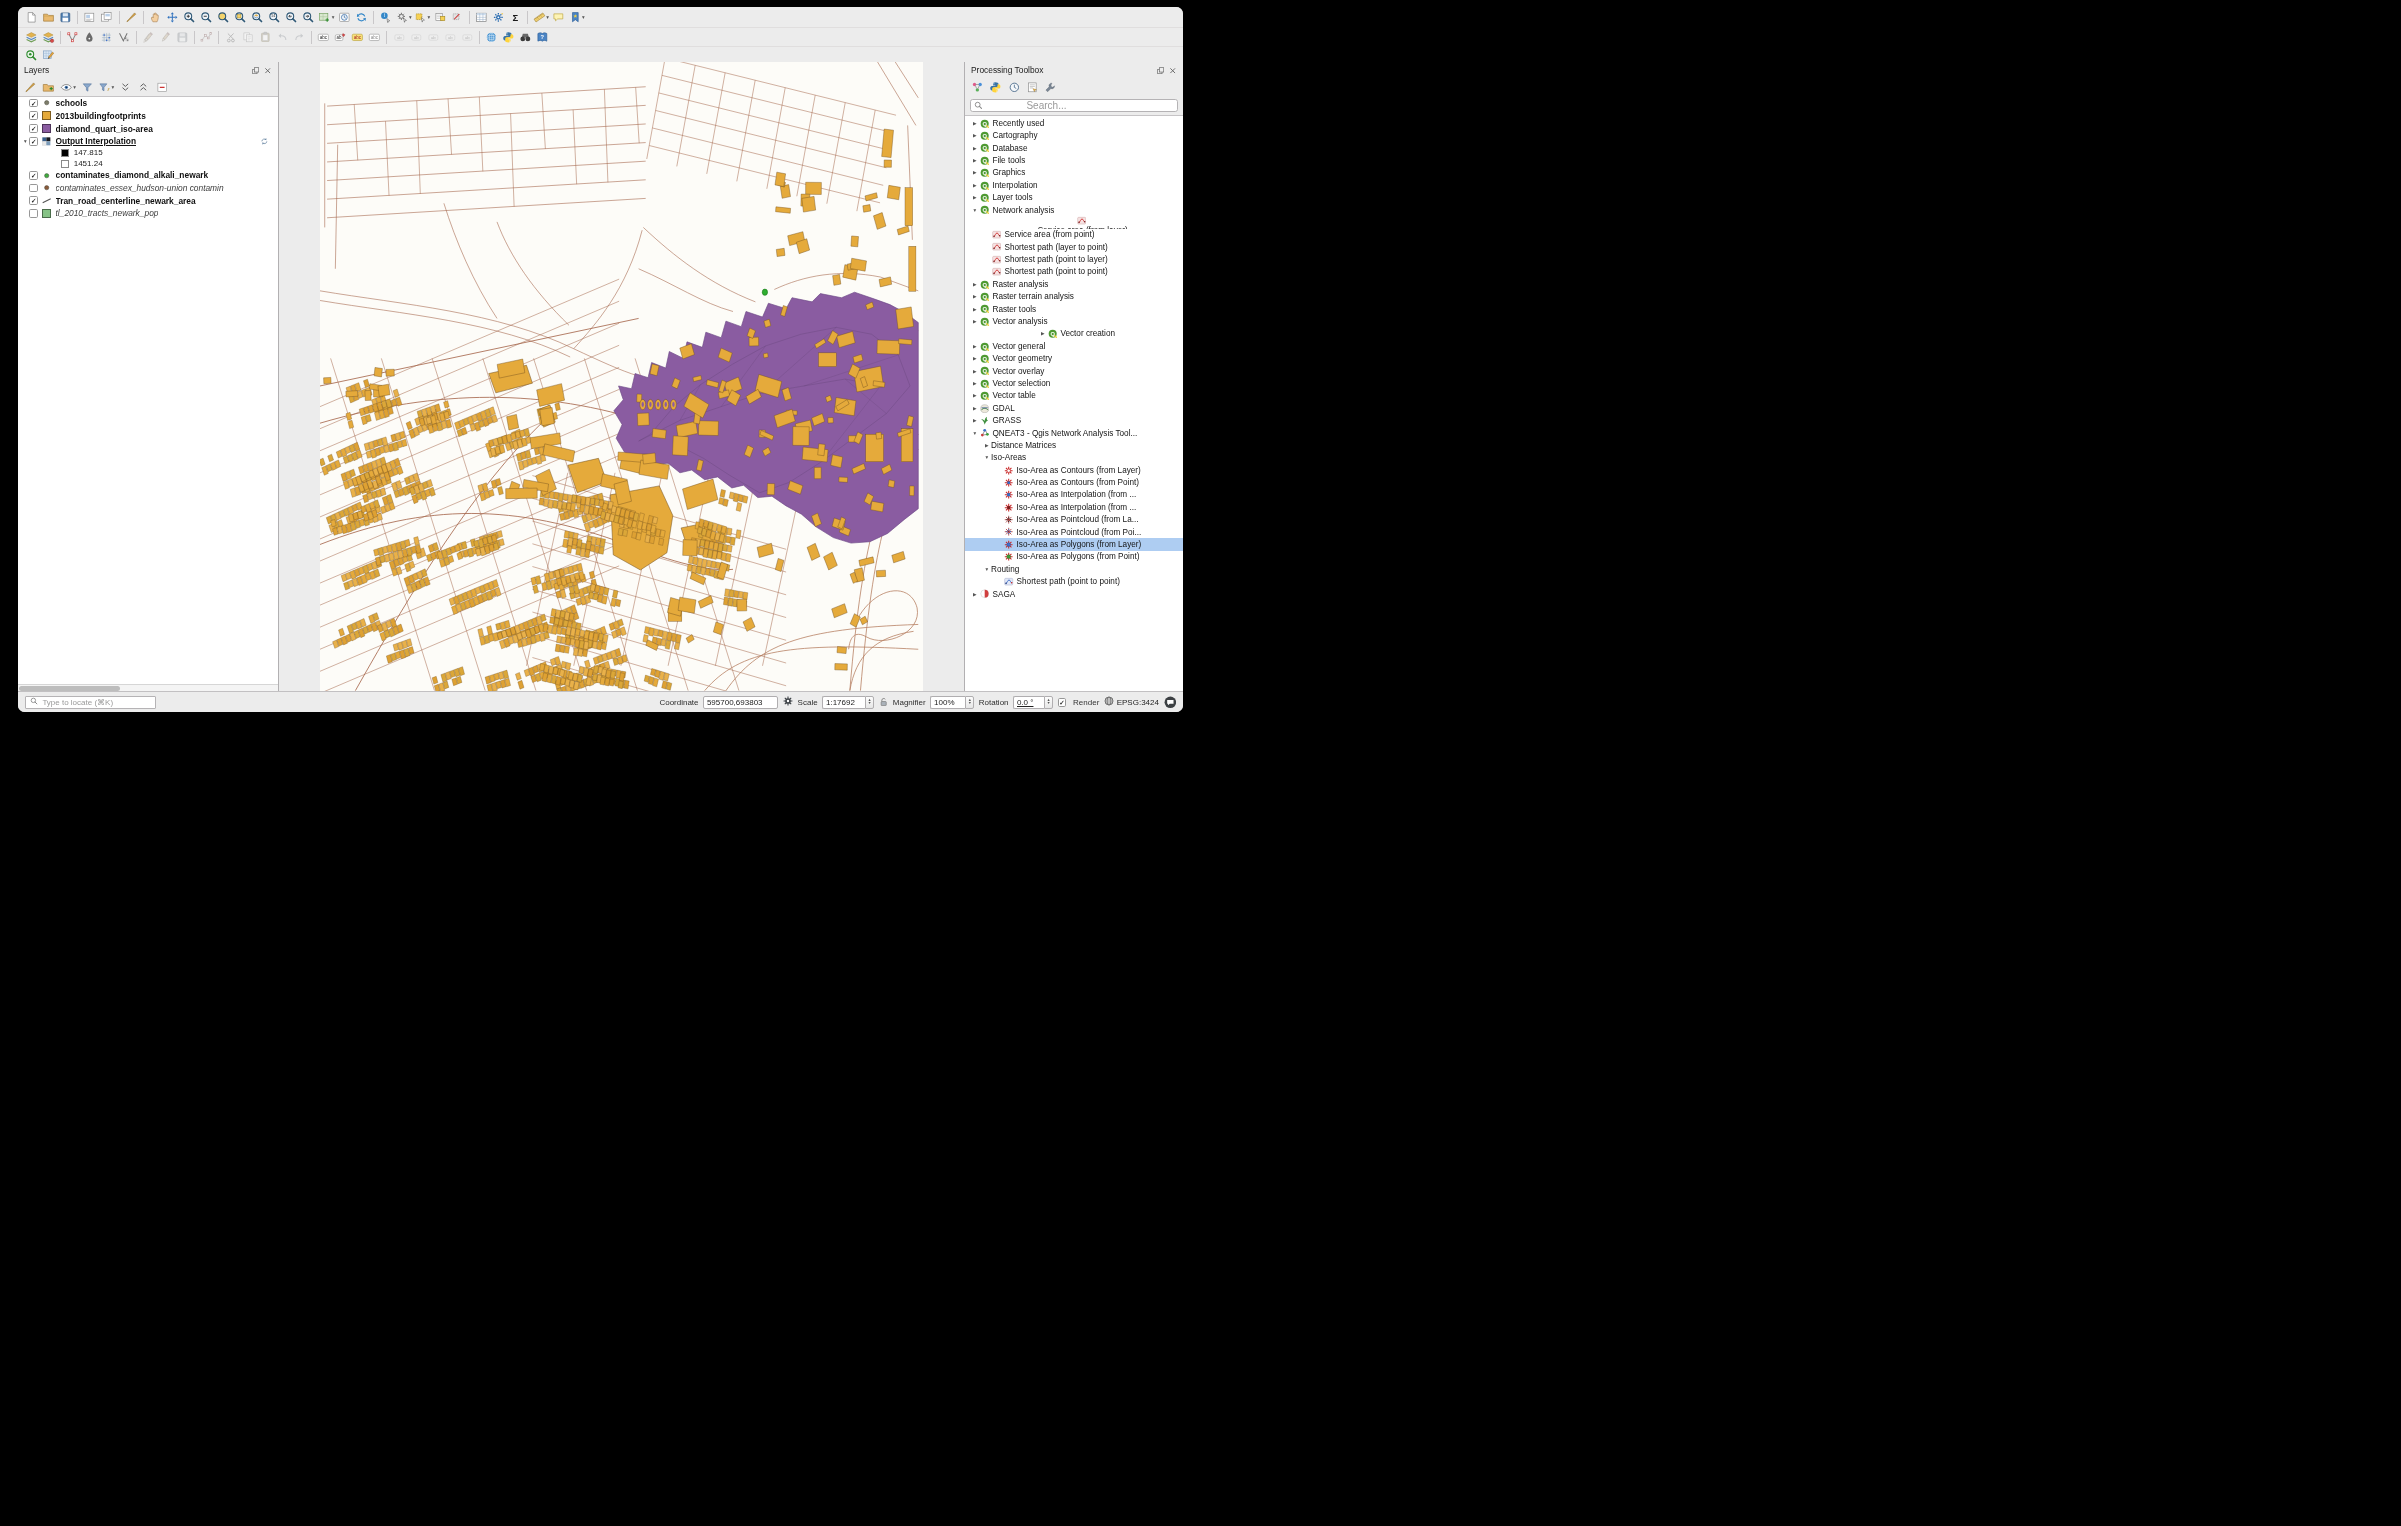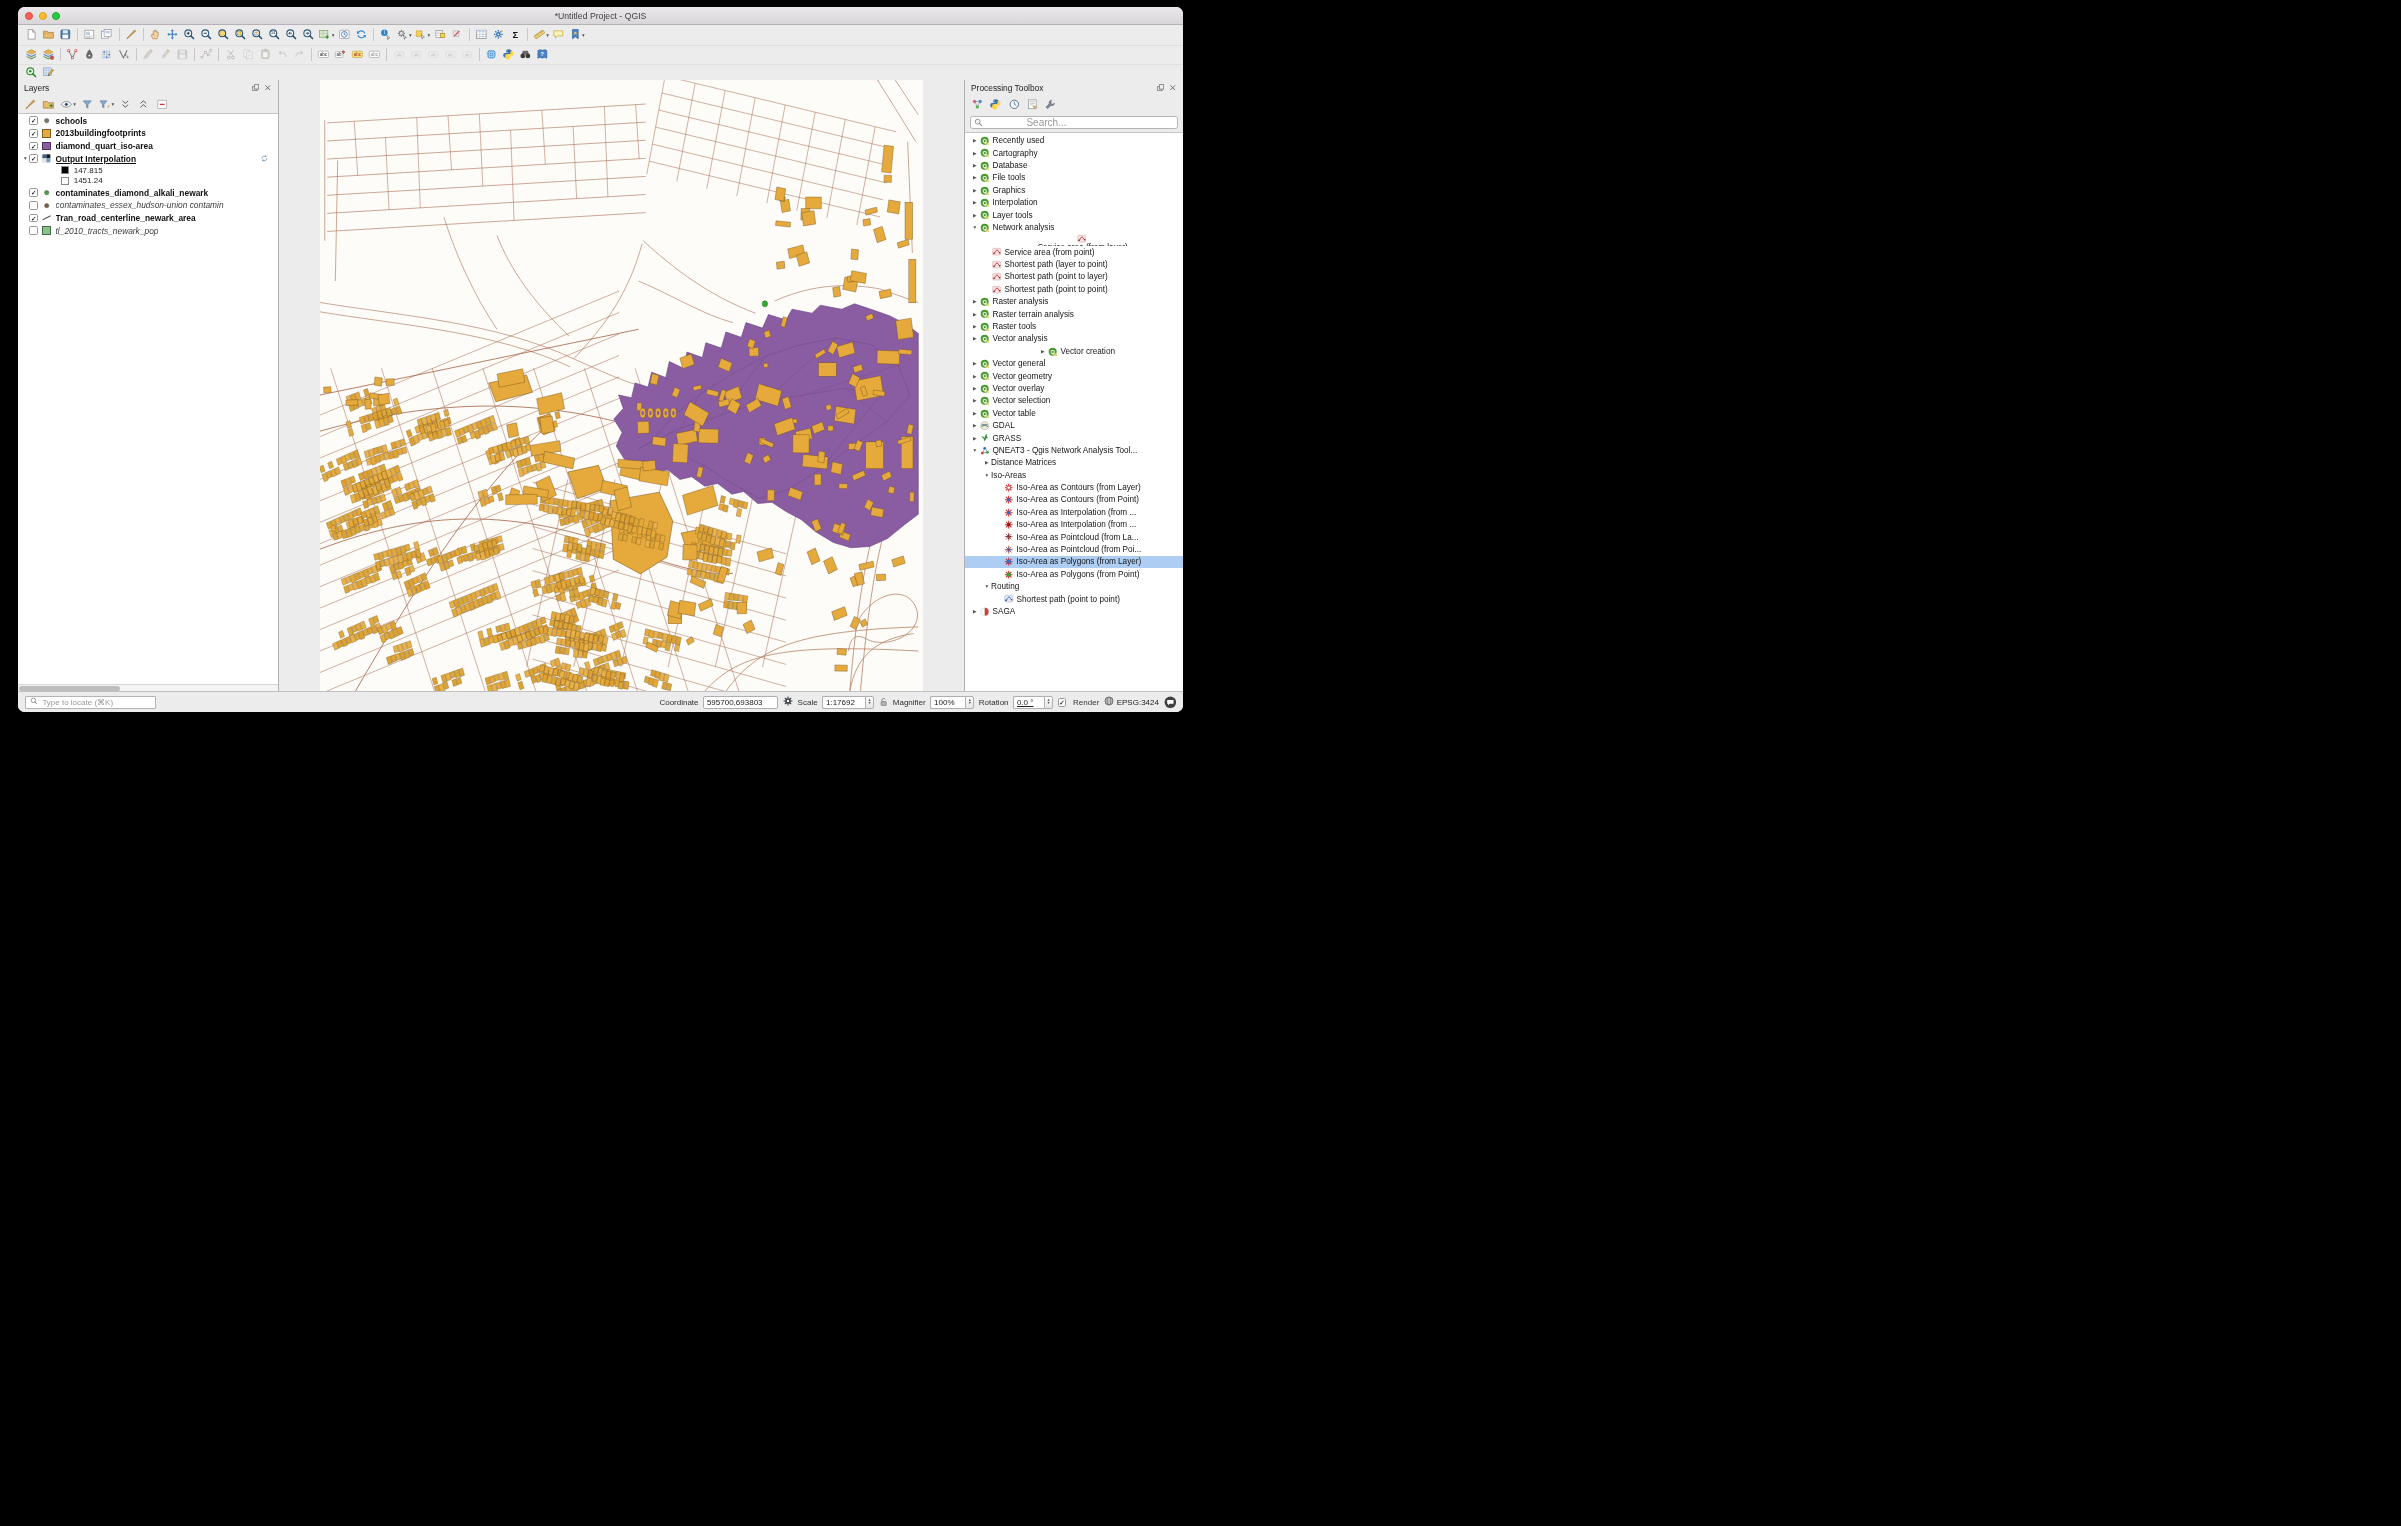--- a/index.html
+++ b/index.html
@@ -77,28 +77,20 @@
   .rendercb{display:flex;align-items:center;gap:3.4px;flex:0 0 auto;}
   .crs{display:flex;align-items:center;gap:2.7px;flex:0 0 auto;color:#222;}
   .msgbtn{flex:0 0 auto;display:flex;align-items:center;}
 </style>
 </head>
 <body>
 
 <div class="page">
   <div class="window">
 
-    <div class="titlebar">
-      <div class="traffic">
-        <span class="light red"></span>
-        <span class="light yellow"></span>
-        <span class="light green"></span>
-      </div>
-      <div class="title">*Untitled Project - QGIS</div>
-    </div>
 
     <div class="toolbar r1" id="toolbar1">
         <div class="tbtn">
           <span>
             <svg viewBox="0 0 20 20" width="12.7" height="12.7">
               <path d="M5 2.5h7l4 4v11H5z" fill="#fff" stroke="#7a7a7a"></path>
               <path d="M12 2.5v4h4" fill="none" stroke="#7a7a7a"></path>
             </svg>
           </span>
         </div>

